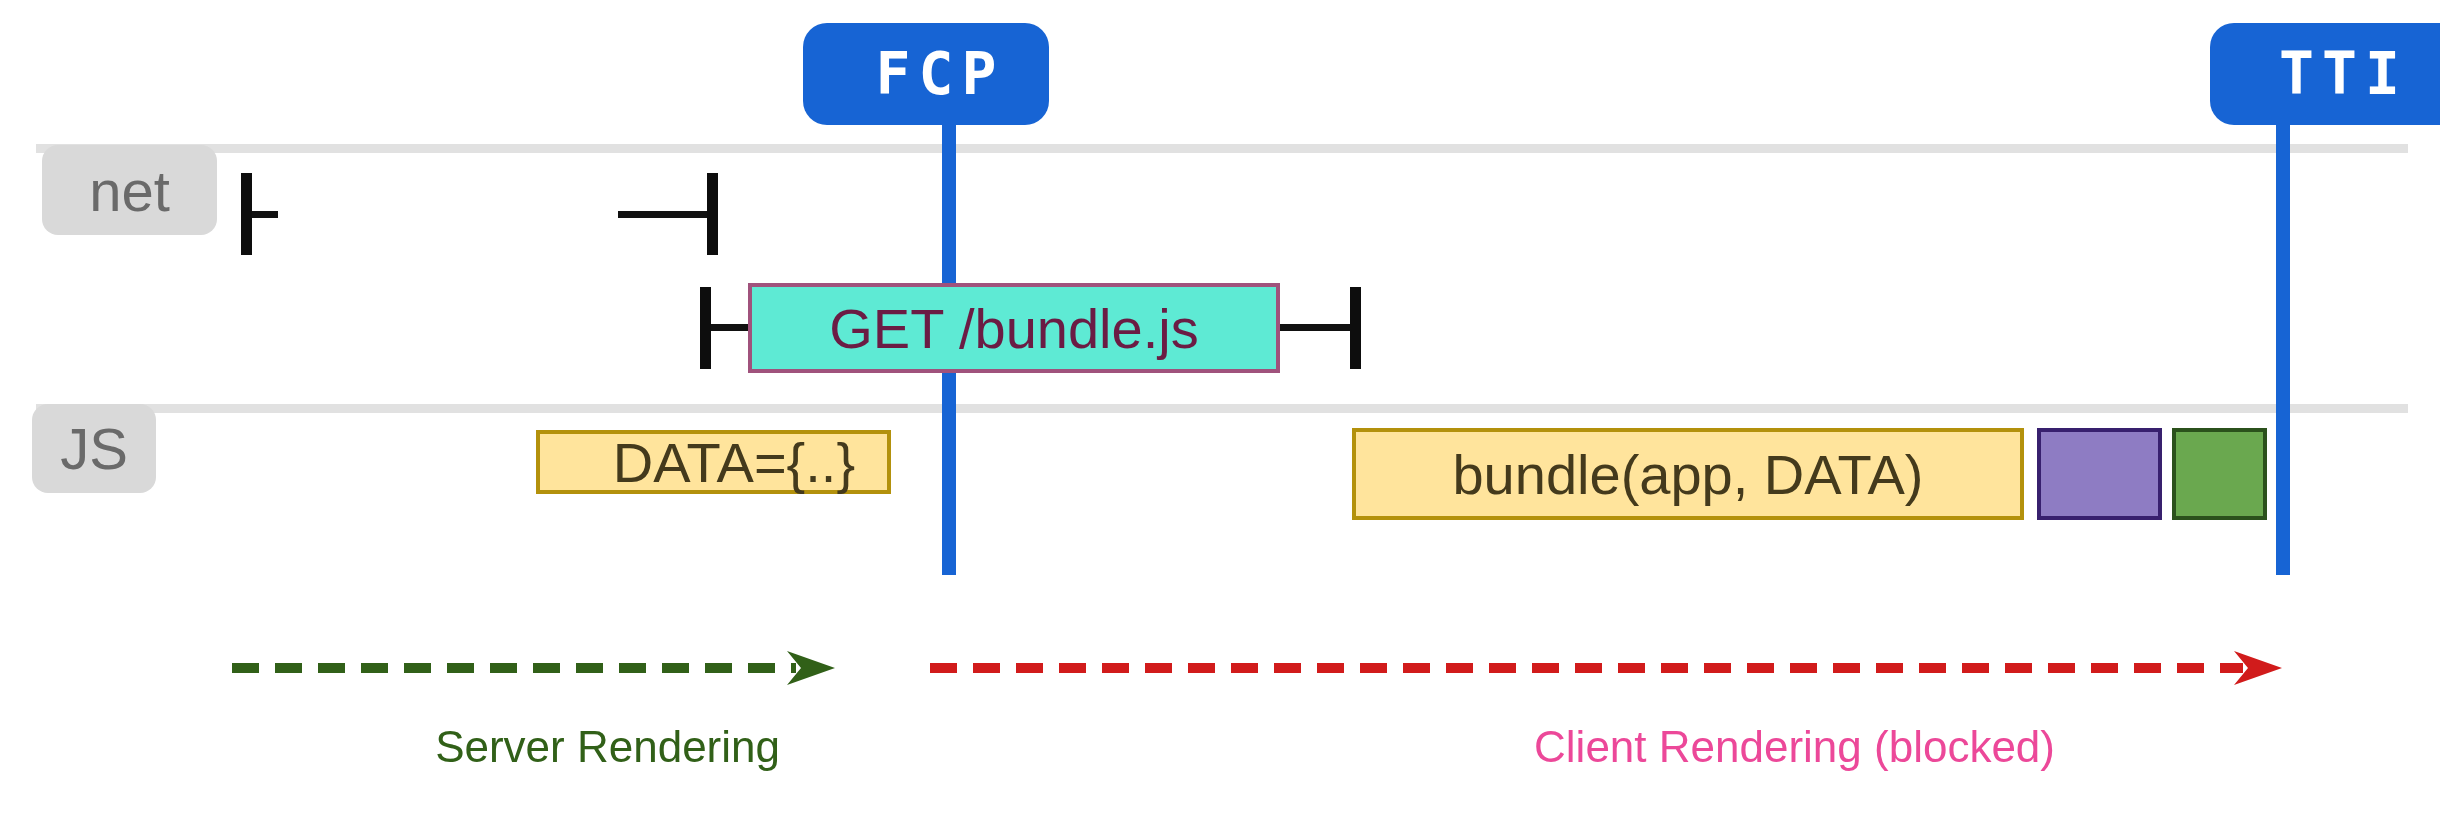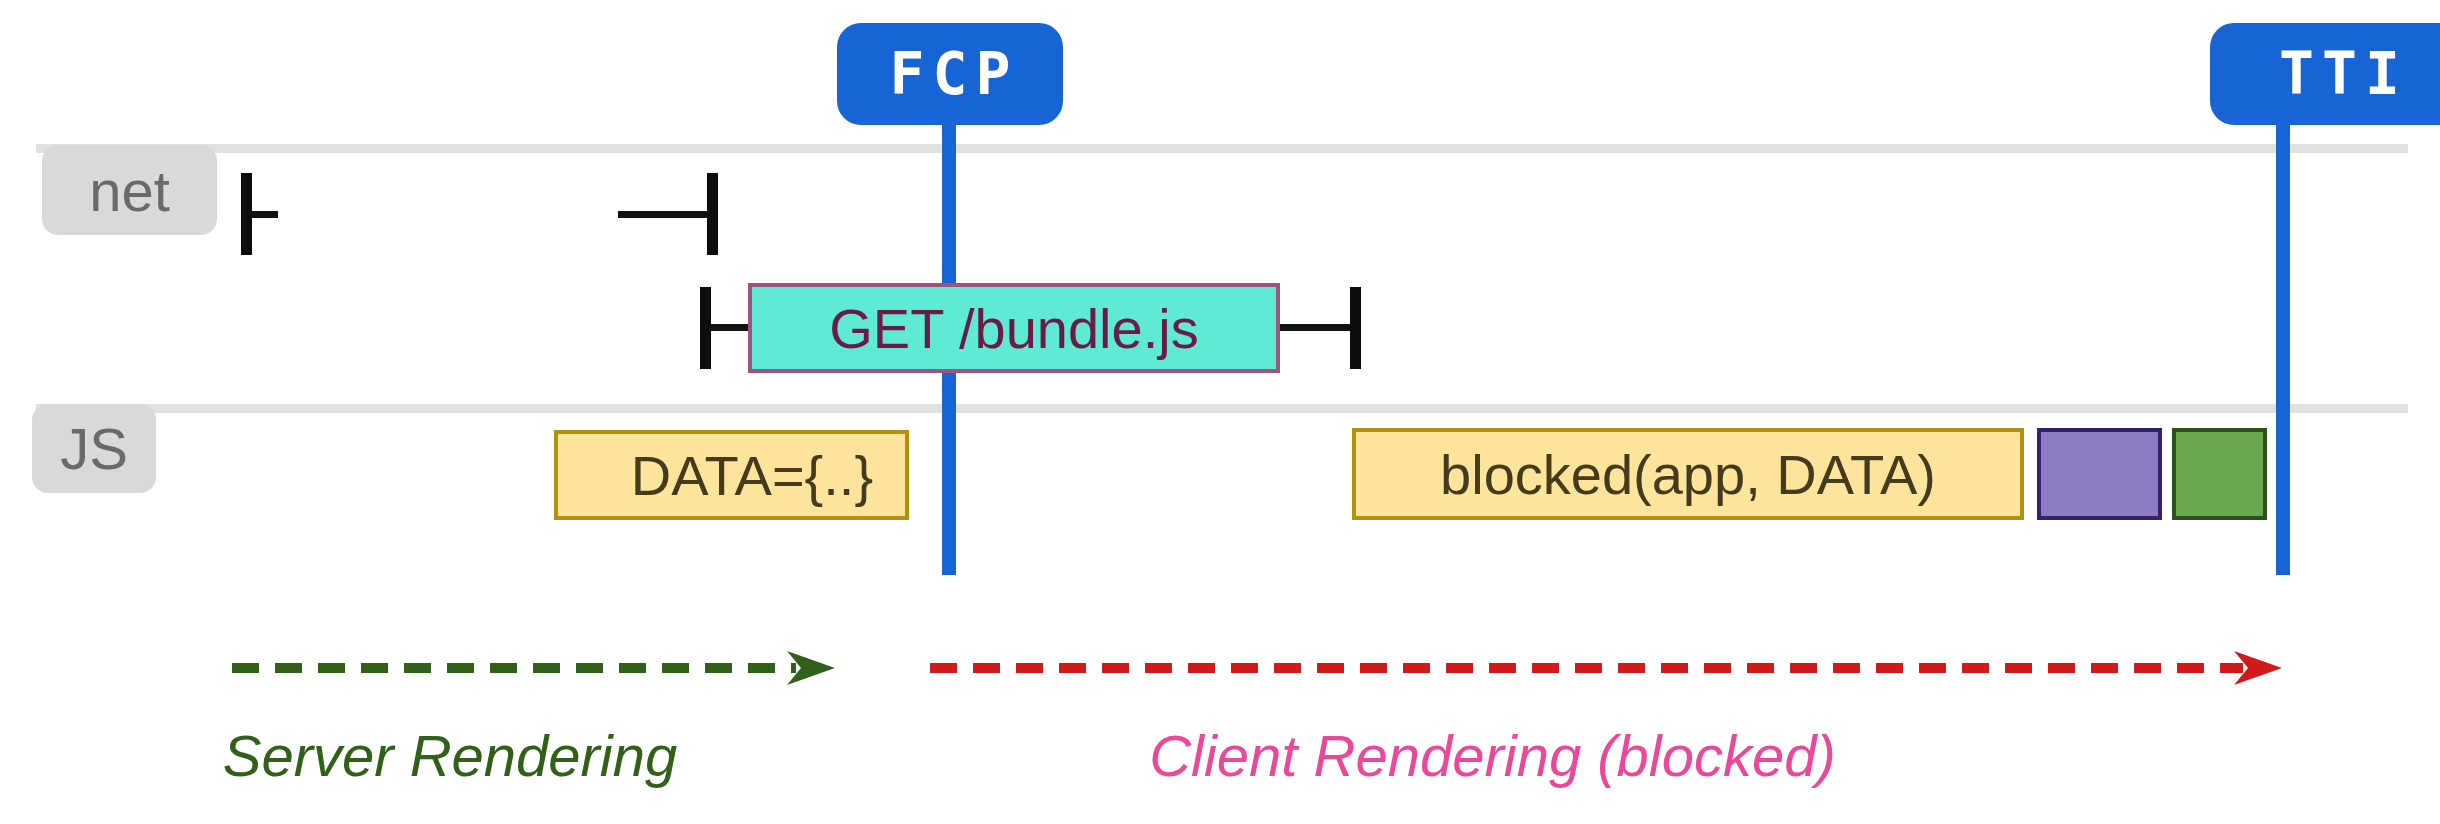--- a/index.html
+++ b/index.html
@@ -59,21 +59,21 @@
     font-family: "DejaVu Sans Mono", monospace;
     font-weight: bold;
     font-size: 58px;
     letter-spacing: 8px;
     display: flex;
     align-items: center;
     justify-content: center;
     z-index: 5;
     text-indent: 8px; 
   }
-  #fcp-badge { left: 837px;  width: 226px; }
+  #fcp-badge { left: 803px;  width: 226px; padding-left: 20px; }
   #tti-badge { left: 2172px; width: 259px; margin-left: 38px; }
 
   
   .wbar {
     position: absolute;
     width: 11px;
     height: 82px;
     background: #0d0d0d;
     z-index: 3;
   }
@@ -116,25 +116,24 @@
   }
 
   
   .arrow {
     position: absolute;
     z-index: 2;
   }
   .phase {
     position: absolute;
     top: 722px;
-    font-size: 58px;
-    text-align: center;
+    font-size: 44px;
+    text-align: right;
     white-space: nowrap;
     z-index: 3;
-    font-style: italic;
   }
   #phase-server { left: 120px;  width: 660px;  color: #316018; }
   #phase-client { left: 930px;  width: 1125px; color: #ec4899; }
 </style>
 </head>
 <body>
 
 <div class="canvas">
 
   <div class="lane-line" id="lane-line-net"></div>
@@ -153,22 +152,22 @@
   <div class="wconn" style="left:252px; top:211px; width:26px;"></div>
   <div class="wconn" style="left:618px; top:211px; width:92px;"></div>
   <div class="wbar" style="left:707px; top:173px;"></div>
 
   <div class="wbar" style="left:700px; top:287px;"></div>
   <div class="wconn" style="left:711px; top:324px; width:37px;"></div>
   <div class="box pink" style="left:748px; top:283px; width:532px; height:90px;">GET /bundle.js</div>
   <div class="wconn" style="left:1280px; top:324px; width:74px;"></div>
   <div class="wbar" style="left:1350px; top:287px;"></div>
 
-  <div class="box yellow" style="left:554px; top:430px; width:355px; height:90px;padding-left:41px;">DATA={..}</div>
-  <div class="box yellow" style="left:1352px; top:428px; width:672px; height:92px;">blocked(app, DATA)</div>
+  <div class="box yellow" style="left:536px; top:430px; width:355px; height:64px;padding-left:41px;">DATA={..}</div>
+  <div class="box yellow" style="left:1352px; top:428px; width:672px; height:92px;">bundle(app, DATA)</div>
   <div class="box purple" style="left:2037px; top:428px; width:125px; height:92px;"></div>
   <div class="box green" style="left:2172px; top:428px; width:95px; height:92px;"></div>
 
   <svg class="arrow" style="left:230px; top:642px;" width="620" height="52" viewBox="0 0 620 52">
     <line x1="2" y1="26" x2="566" y2="26" stroke="#316018" stroke-width="10" stroke-dasharray="27 16"></line>
     <polygon points="605,26 557,9 571,26 557,43" fill="#316018"></polygon>
   </svg>
 
   <svg class="arrow" style="left:928px; top:642px;" width="1360" height="52" viewBox="0 0 1360 52">
     <line x1="2" y1="26" x2="1315" y2="26" stroke="#d11b1b" stroke-width="10" stroke-dasharray="27 16"></line>

